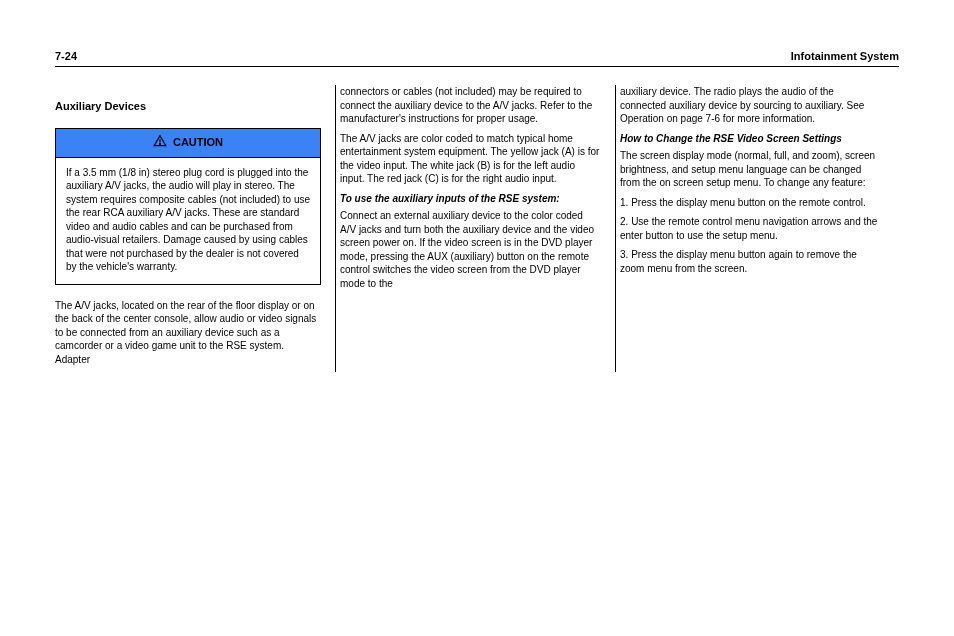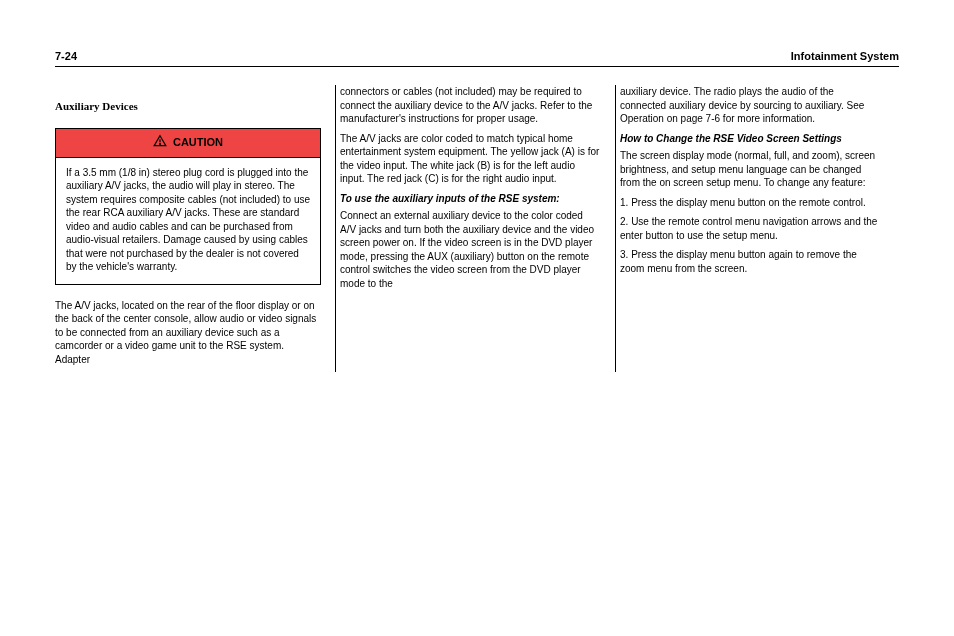--- a/index.html
+++ b/index.html
@@ -41,37 +41,36 @@
       line-height: 1.35;
     }
     .col + .col {
       border-left: 1px solid #000;
       padding-left: 4px;
     }
     .col h3 {
       font-size: 11px;
       font-weight: bold;
       margin: 14px 0 14px 0;
-      font-family: Liberation Serif, serif;
     }
     .col h4 {
       font-size: 10px;
       font-weight: bold;
       font-style: italic;
       margin: 6px 0 4px 0;
     }
     .col p {
       margin-bottom: 6px;
     }
     .caution-box {
       border: 1px solid #000;
       margin: 10px 0 14px 0;
     }
     .caution-header {
-      background: #ef4444;
+      background: #3b82f6;
       border-bottom: 1px solid #000;
       text-align: center;
       font-weight: bold;
       font-size: 11px;
       padding: 5px 4px;
       display: flex;
       align-items: center;
       justify-content: center;
       gap: 6px;
     }

